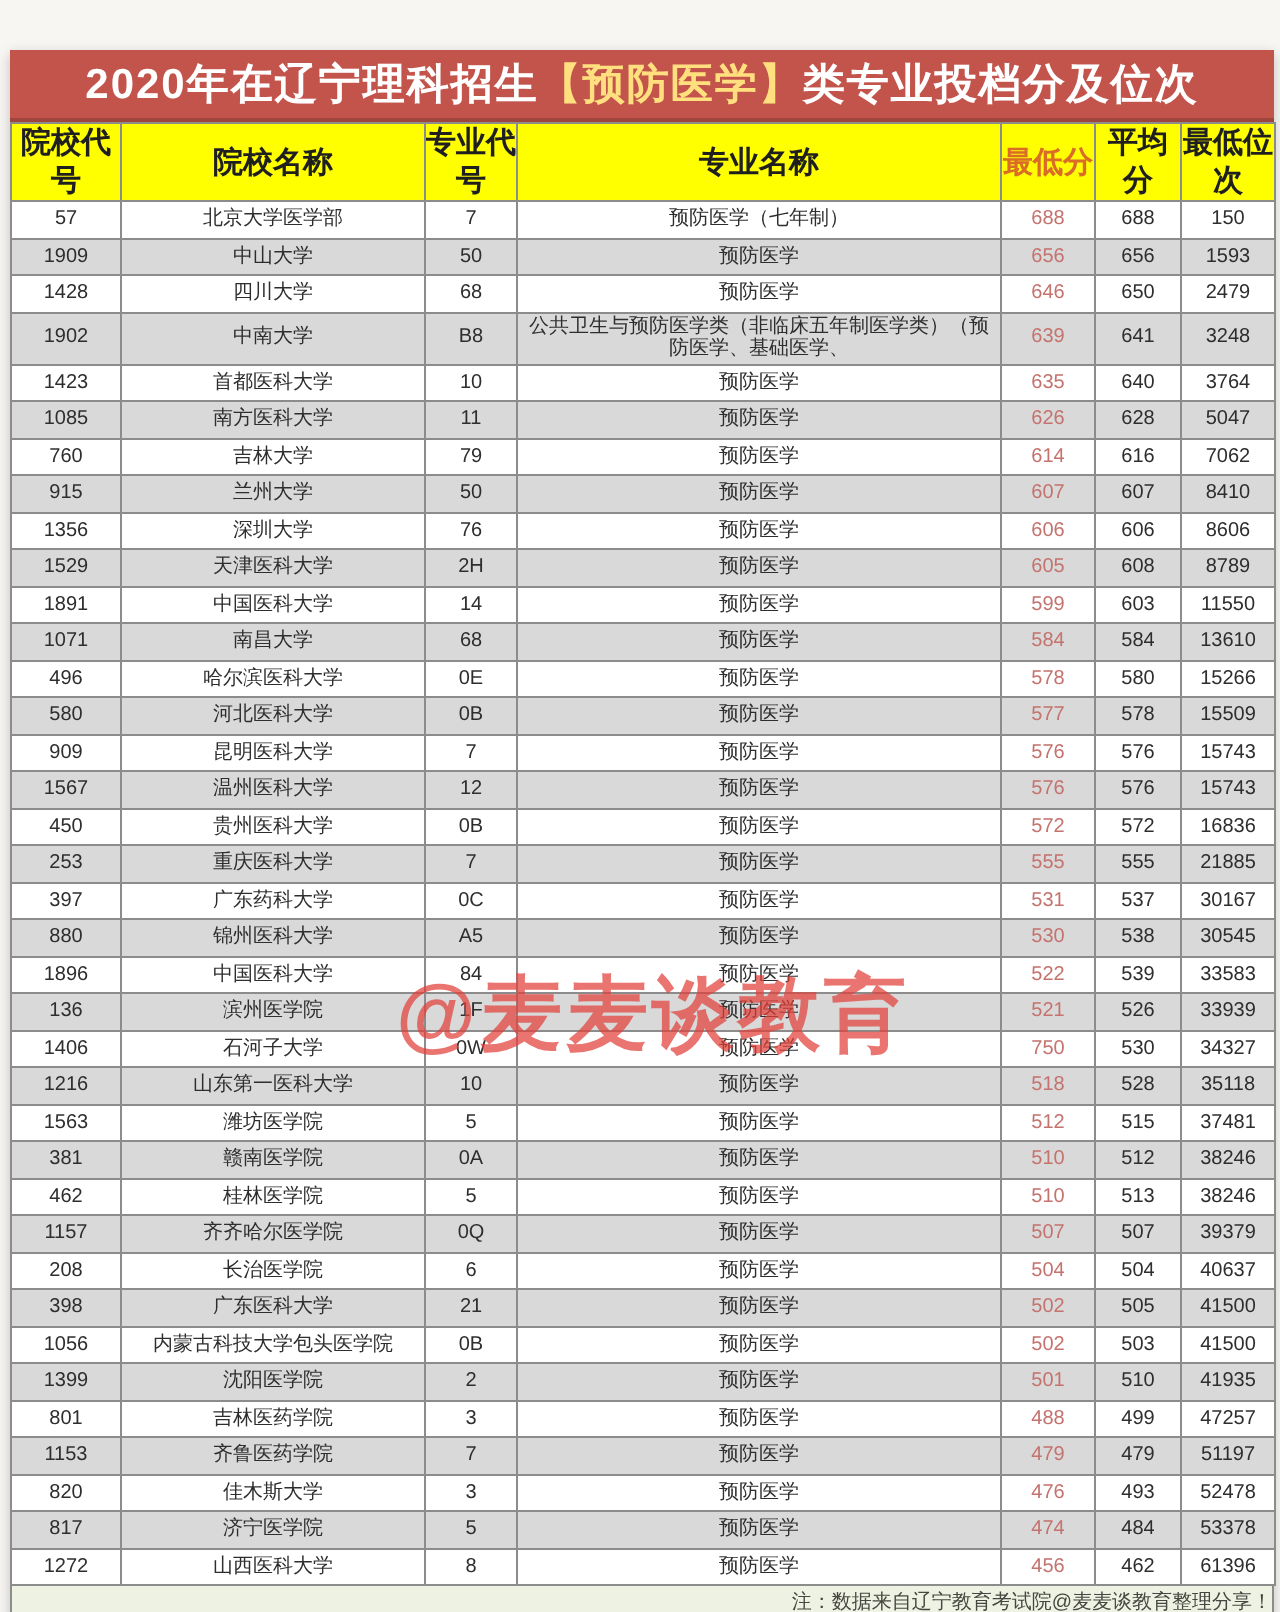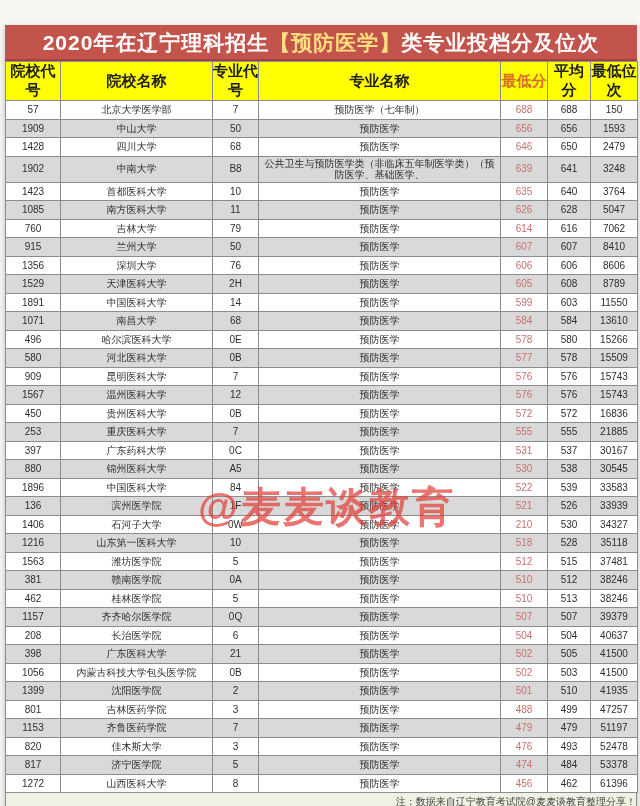--- a/index.html
+++ b/index.html
@@ -321,21 +321,21 @@
     <td class="min">521</td>
     <td>526</td>
     <td>33939</td>
   </tr>
 
   <tr>
     <td>1406</td>
     <td>石河子大学</td>
     <td>0W</td>
     <td>预防医学</td>
-    <td class="min">210</td>
+    <td class="min">750</td>
     <td>530</td>
     <td>34327</td>
   </tr>
 
   <tr>
     <td>1216</td>
     <td>山东第一医科大学</td>
     <td>10</td>
     <td>预防医学</td>
     <td class="min">518</td>

